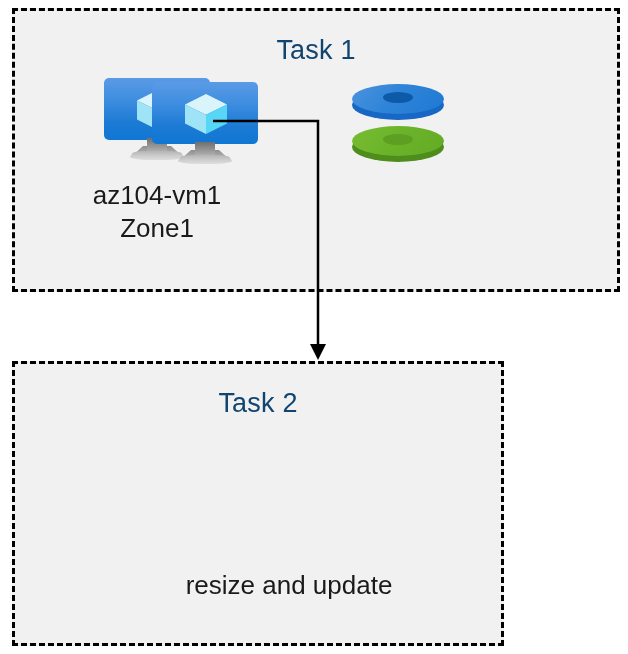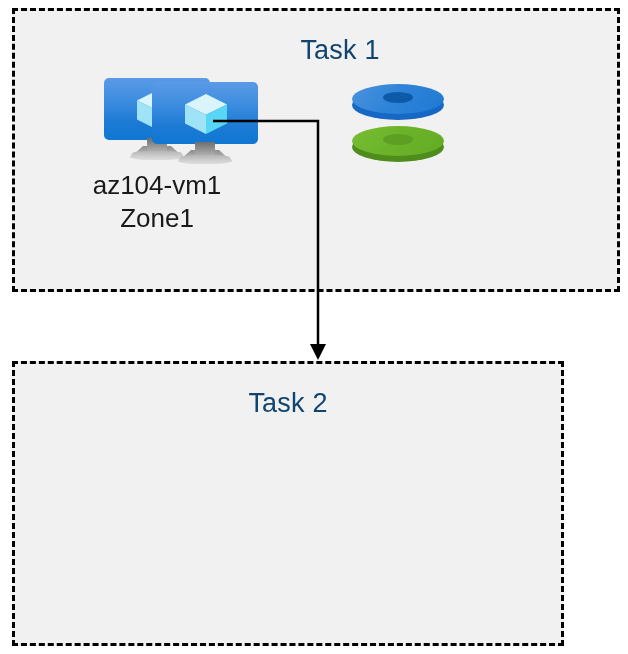--- a/index.html
+++ b/index.html
@@ -18,22 +18,22 @@
     overflow: hidden;
   }
 
   
   .task-box {
     position: absolute;
     background: #f1f1f1;
     border: 3px dashed #000000;
     box-sizing: border-box;
   }
-  #task1-box { left: 12px;  top: 8px;   width: 608px; height: 284px; padding-left: 24px; }
-  #task2-box { left: 12px;  top: 361px; width: 552px; height: 285px; }
+  #task1-box { left: 12px;  top: 8px;   width: 608px; height: 284px; }
+  #task2-box { left: 12px;  top: 361px; width: 492px; height: 285px; }
 
   .task-title {
     position: absolute;
     width: 100%;
     text-align: center;
     color: #11456f;
     font-size: 27px;
     font-family: "Liberation Sans", sans-serif;
     letter-spacing: .2px;
     white-space: nowrap;
@@ -46,21 +46,21 @@
     position: absolute;
     width: 200px;
     text-align: center;
   }
   #node-vm1 { left: 57px;  top: 78px; }
   #node-vm2 { left: 359px; top: 78px; }
   #node-vm-task2 { left: 105px; top: 82px; }
   #node-disk-task2 { left: 300px; top: 84px; }
 
   .node-label {
-    margin-top: 9px;
+    margin-top: 19px;
     font-size: 26px;
     line-height: 1.25;
     color: #1a1a1a;
     font-family: "Liberation Sans", sans-serif;
     white-space: pre-line;
   }
 
   
   .vm-icon {
     position: relative;
@@ -223,19 +223,22 @@
         <div class="disk-hole"></div>
       </div>
       <div class="disk" id="disk-green">
         <div class="disk-body"></div>
         <div class="disk-top"></div>
         <div class="disk-hole"></div>
       </div>
     </div>
   </div>
 
+  <div class="node" id="caption-task2" style="left:114px; top:550px; width:350px;">
+    <div class="node-label">resize and update</div>
+  </div>
 
   <svg id="connector" viewBox="0 0 628 654">
     <path d="M 213 121 L 318 121 L 318 345" fill="none" stroke="#000000" stroke-width="2.5"></path>
     <polygon points="310,344 326,344 318,360" fill="#000000"></polygon>
   </svg>
 
 </div>
 
 </body></html>

